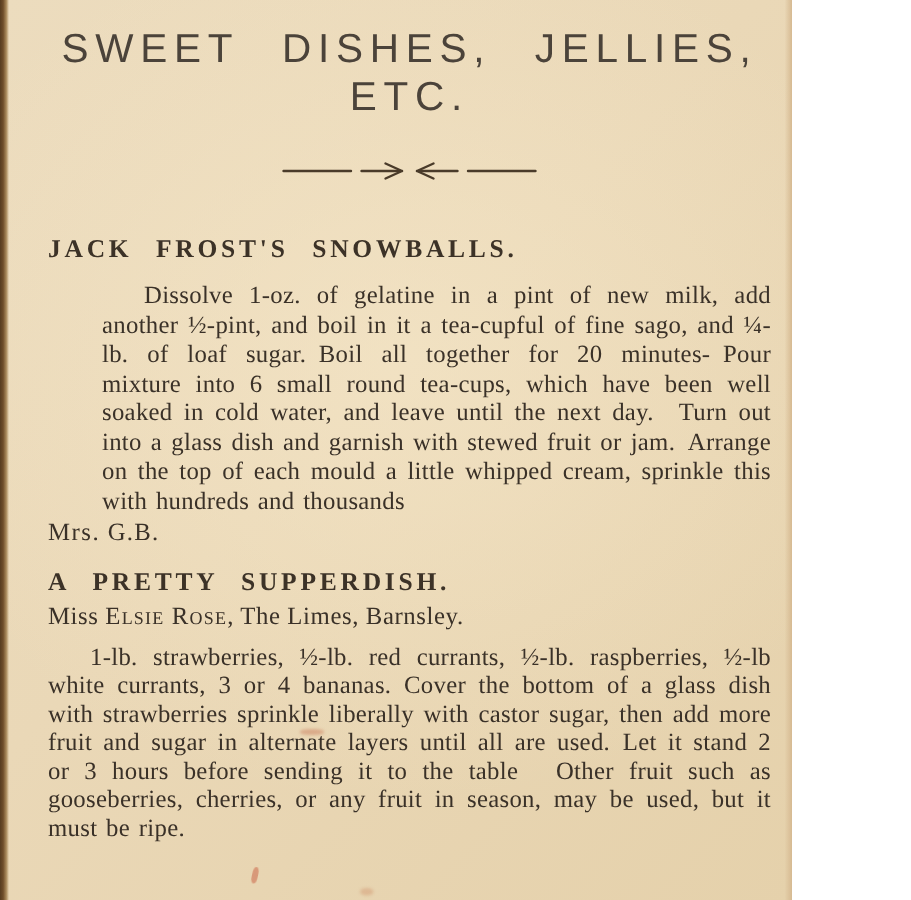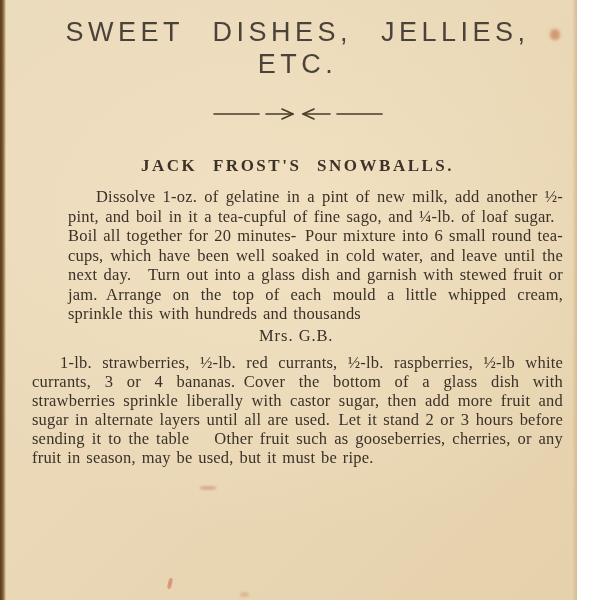--- a/index.html
+++ b/index.html
@@ -1,20 +1,20 @@
 <!DOCTYPE html>
 <html><head>
 <meta charset="utf-8">
 <style>
   html, body { margin: 0; padding: 0; }
   body { width: 607px; height: 600px; font-family: "Liberation Serif", serif; }
 
   .page {
     position: relative;
-    width: 577px;
+    width: 528px;
     height: 600px;
     overflow: hidden;
     background:
       radial-gradient(ellipse 120% 90% at 50% 40%, rgba(247,233,203,0.55) 0%, rgba(247,233,203,0) 55%),
       linear-gradient(135deg, #ecdcbe 0%, #ead8b7 45%, #e5d1ab 100%);
   }
 
   .edge-left {
     position: absolute; left: 0; top: 0; width: 6px; height: 100%;
     background: linear-gradient(to right, #563c20 0%, #6f4e2b 35%, #a98a5c 70%, rgba(169,138,92,0) 100%);
@@ -50,21 +50,21 @@
     letter-spacing: 4.5px;
     word-spacing: 17px;
     color: #4b433a;
   }
 
   .divider { display: block; margin: 26px auto 0 auto; }
   .divider line { stroke: #4a3b2a; stroke-width: 1.6; stroke-linecap: round; }
 
   .recipe-heading {
     margin: 0;
-    text-align: center;
+    text-align: left;
     font-weight: bold;
     font-size: 17px;
     line-height: 20px;
     letter-spacing: 2.5px;
     word-spacing: 9px;
     color: #3c3227;
   }
   .h1 { margin-top: 34px; }
   .h2 { margin-top: 14px; }
   .h3 { margin-top: 22px; }
@@ -77,21 +77,21 @@
     letter-spacing: 0.2px;
     word-spacing: 1.5px;
     text-indent: 28px;
   }
   .p1 { margin-top: 11px; margin-left: 36px; }
   .p2 { margin-top: 10px; }
   .p3 { margin-top: 8px; line-height: 19px; }
 
   .attribution {
     margin: 0;
-    text-align: center;
+    text-align: left;
     font-size: 16.5px;
     line-height: 19px;
     letter-spacing: 0.4px;
     padding-right: 3px;
   }
   .a1 { margin-top: 2px; letter-spacing: 1px; }
   .a2 { margin-top: 3px; }
   .attr-name { font-variant: small-caps; letter-spacing: 0.8px; }
 </style>
 </head>
@@ -122,20 +122,22 @@
       <line x1="124" y1="8" x2="169" y2="8"></line>
     </svg>
 
     <section>
       <h2 class="recipe-heading h1">JACK FROST'S SNOWBALLS.</h2>
       <p class="recipe-body p1">Dissolve 1-oz. of gelatine in a pint of new milk, add another ½-pint, and boil in it a tea-cupful of fine sago, and ¼-lb. of loaf sugar. Boil all together for 20 minutes- Pour mixture into 6 small round tea-cups, which have been well soaked in cold water, and leave until the next day. Turn out into a glass dish and garnish with stewed fruit or jam. Arrange on the top of each mould a little whipped cream, sprinkle this with hundreds and thousands</p>
       <p class="attribution a1"><span>Mrs. </span><span class="attr-name">G.B.</span><span></span></p>
     </section>
 
     <section>
+      <h2 class="recipe-heading h2">A PRETTY SUPPERDISH.</h2>
+      <p class="attribution a2"><span>Miss </span><span class="attr-name">Elsie Rose</span><span>, The Limes, Barnsley.</span></p>
     </section>
 
     <section>
       <p class="recipe-body p3">1-lb. strawberries, ½-lb. red currants, ½-lb. raspberries, ½-lb white currants, 3 or 4 bananas. Cover the bottom of a glass dish with strawberries sprinkle liberally with castor sugar, then add more fruit and sugar in alternate layers until all are used. Let it stand 2 or 3 hours before sending it to the table  Other fruit such as gooseberries, cherries, or any fruit in season, may be used, but it must be ripe.</p>
 
     </section>
 
   </div>
 </div>
 

